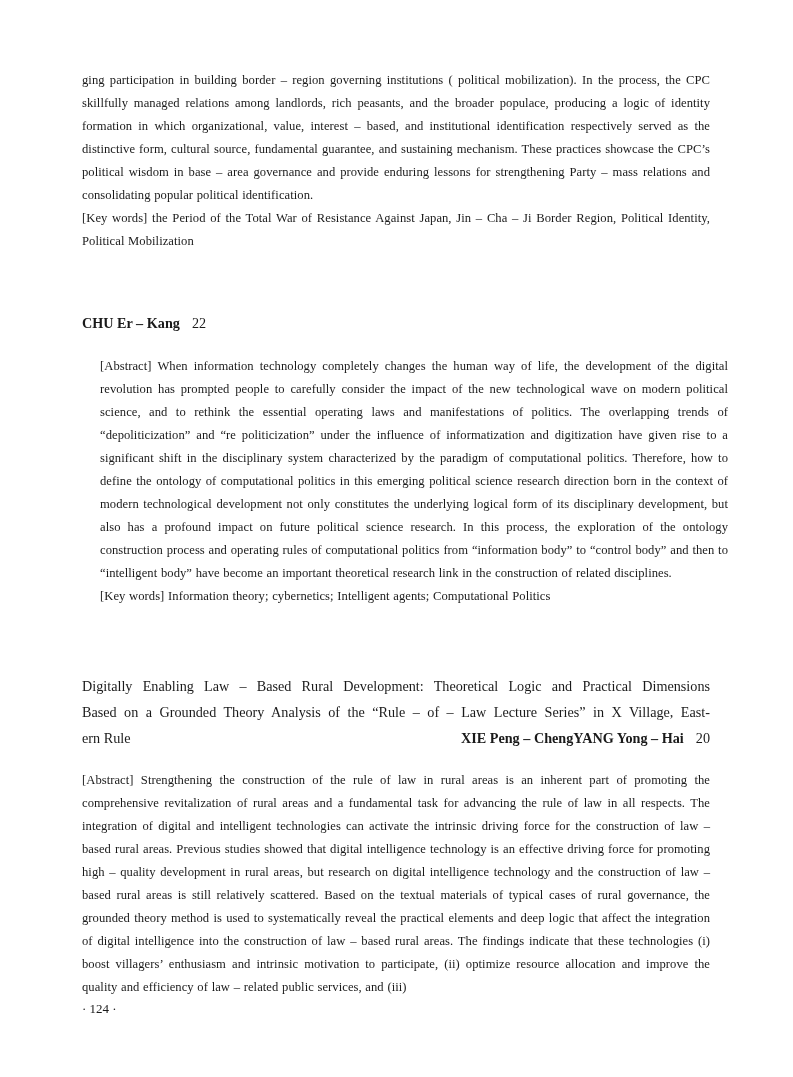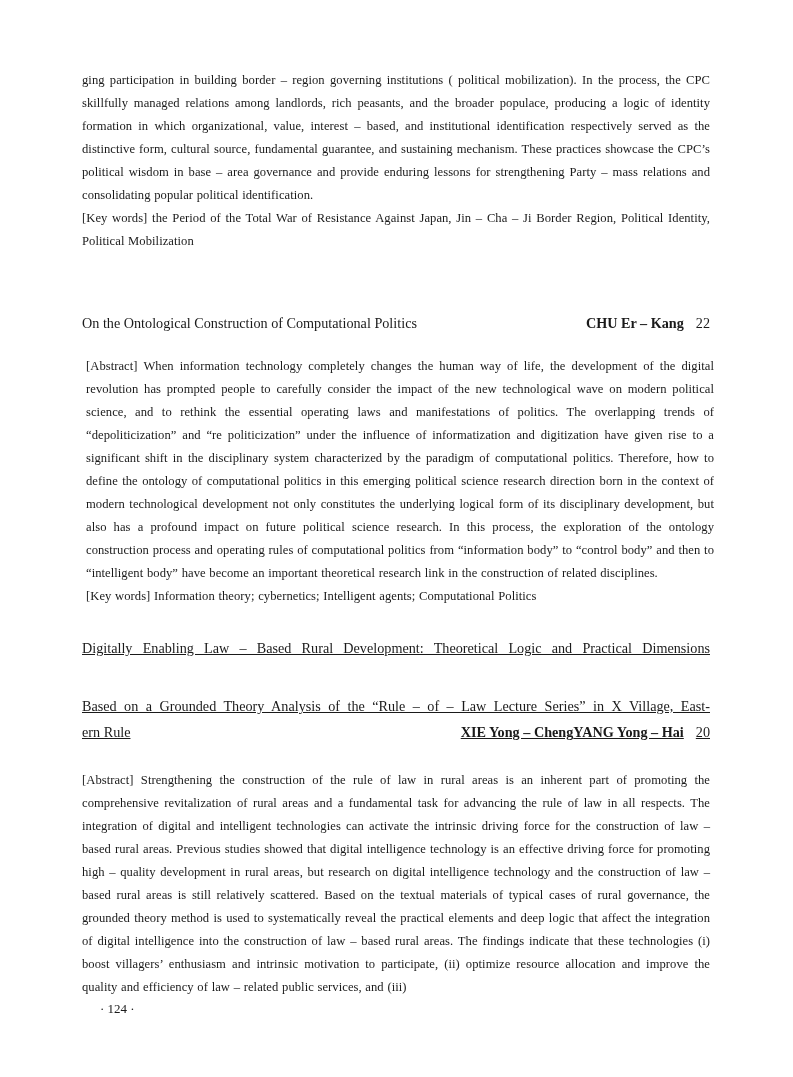--- a/index.html
+++ b/index.html
@@ -52,71 +52,70 @@
       font-weight: bold;
       font-family: "Liberation Serif", "DejaVu Serif", serif;
       white-space: nowrap;
     }
     .authors .author + .author { margin-left: 0; }
     .authors .pg {
       font-weight: normal;
       margin-left: 12px;
     }
     .head1 { top: 310px; }
-    .abs1 { position: absolute; top: 355px; left: 4px; width: 628px; }
-    .head2 { top: 635px; text-decoration: underline; }
+    .abs1 { position: absolute; top: 355px; left: 18px; width: 628px; }
+    .head2 { top: 673px; }
     .abs2 { position: absolute; top: 769px; left: 0; width: 628px; }
     .page-number {
       position: absolute;
-      left: 100px;
+      left: 82px;
       top: 1001px;
       font-size: 13px;
       font-family: "Liberation Serif", "DejaVu Serif", serif;
     }
   </style>
 </head>
 <body>
 
 <div class="page">
 
   <div class="block1">
     <p class="para">ging participation in building border – region governing institutions ( political mobilization). In the process, the CPC skillfully managed relations among landlords, rich peasants, and the broader populace, producing a logic of identity formation in which organizational, value, interest – based, and institutional identification respectively served as the distinctive form, cultural source, fundamental guarantee, and sustaining mechanism. These practices showcase the CPC’s political wisdom in base – area governance and provide enduring lessons for strengthening Party  –  mass relations and consolidating popular political identification.</p>
     <p class="para">
       <span class="kw-label">[Key words]</span>
       <span>the Period of the Total War of Resistance Against Japan, Jin – Cha – Ji Border Region, Political Identity, Political Mobilization</span>
     </p>
   </div>
 
   <div class="article-head head1">
     <div class="title-line-row">
-      <span class="title">On the Ontological Construction of Computational Politics</span>
       <span class="authors">
         <span class="author">CHU Er – Kang</span><span class="pg">22</span>
       </span>
     </div>
   </div>
 
   <div class="abs1">
     <p class="para">
       <span>[Abstract]</span>
       <span>When information technology completely changes the human way of life, the development of the digital revolution has prompted people to carefully consider the impact of the new technological wave on modern political science, and to rethink the essential operating laws and manifestations of politics. The overlapping trends of “depoliticization” and “re politicization” under the influence of informatization and digitization have given rise to a significant shift in the disciplinary system characterized by the paradigm of computational politics. Therefore, how to define the ontology of computational politics in this emerging political science research direction born in the context of modern technological development not only constitutes the underlying logical form of its disciplinary development, but also has a profound impact on future political science research. In this process, the exploration of the ontology construction process and operating rules of computational politics from “information body” to “control body” and then to “intelligent body” have become an important theoretical research link in the construction of related disciplines.</span>
     </p>
     <p class="para">
       <span>[Key words]</span>
       <span>Information theory; cybernetics; Intelligent agents; Computational Politics</span>
     </p>
   </div>
 
   <div class="article-head head2">
     <div class="title" style="text-align-last: justify;">Digitally Enabling Law – Based Rural Development: Theoretical Logic and Practical Dimensions</div>
-    <div class="title" style="text-align-last: justify; margin-top: 32px;">Based on a Grounded Theory Analysis of the “Rule – of – Law Lecture Series” in X Village, East-</div>
+    <div class="title" style="text-align-last: justify;">Based on a Grounded Theory Analysis of the “Rule – of – Law Lecture Series” in X Village, East-</div>
     <div class="title-line-row">
       <span class="title">ern Rule</span>
       <span class="authors">
-        <span class="author">XIE Yong – Cheng</span><span class="author">YANG Yong – Hai</span><span class="pg">20</span>
+        <span class="author">XIE Peng – Cheng</span><span class="author">YANG Yong – Hai</span><span class="pg">20</span>
       </span>
     </div>
   </div>
 
   <div class="abs2">
     <p class="para">
       <span>[Abstract]</span>
       <span>Strengthening the construction of the rule of law in rural areas is an inherent part of promoting the comprehensive revitalization of rural areas and a fundamental task for advancing the rule of law in all respects. The integration of digital and intelligent technologies can activate the intrinsic driving force for the construction of law – based rural areas. Previous studies showed that digital intelligence technology is an effective driving force for promoting high – quality development in rural areas, but research on digital intelligence technology and the construction of law – based rural areas is still relatively scattered. Based on the textual materials of typical cases of rural governance, the grounded theory method is used to systematically reveal the practical elements and deep logic that affect the integration of digital intelligence into the construction of law – based rural areas. The findings indicate that these technologies (i) boost villagers’ enthusiasm and intrinsic motivation to participate, (ii) optimize resource allocation and improve the quality and efficiency of law – related public services, and (iii)</span>
     </p>
   </div>

